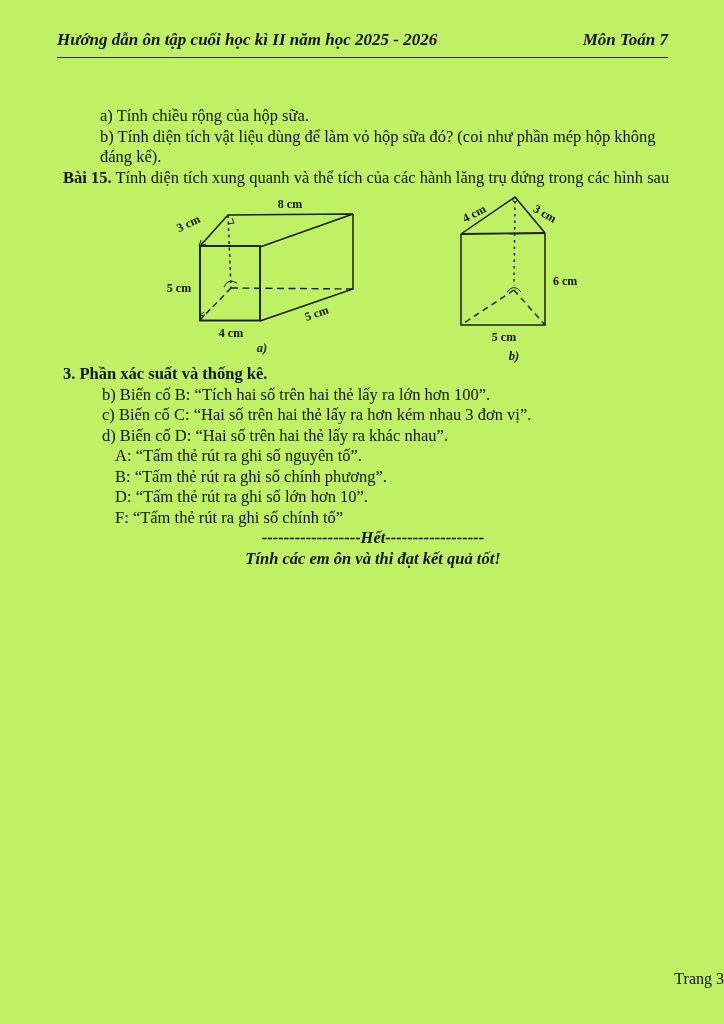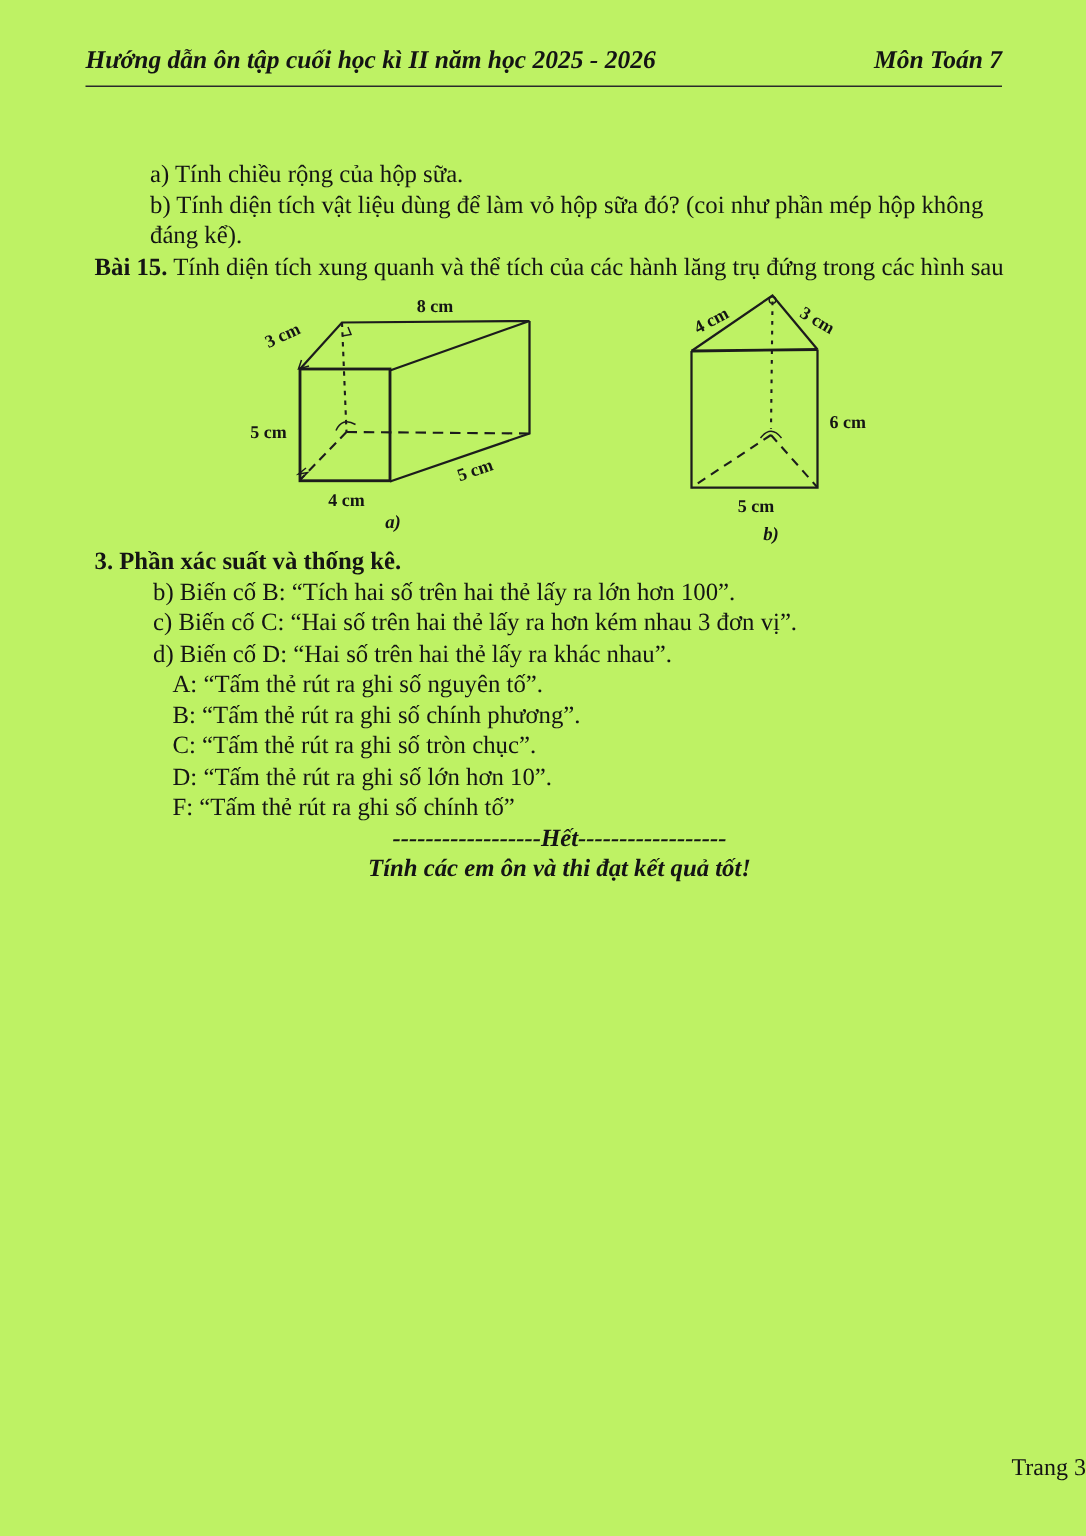--- a/index.html
+++ b/index.html
@@ -113,21 +113,20 @@
     <p class="sec-heading">3. Phần xác suất và thống kê.</p>
 
 
     <p class="indent2">b) Biến cố B: “Tích hai số trên hai thẻ lấy ra lớn hơn 100”.</p>
     <p class="indent2">c) Biến cố C: “Hai số trên hai thẻ lấy ra hơn kém nhau 3 đơn vị”.</p>
     <p class="indent2">d) Biến cố D: “Hai số trên hai thẻ lấy ra khác nhau”.</p>
 
 
     <p class="indent3">A: “Tấm thẻ rút ra ghi số nguyên tố”.</p>
     <p class="indent3">B: “Tấm thẻ rút ra ghi số chính phương”.</p>
-    <p class="indent3">C: “Tấm thẻ rút ra ghi số tròn chục”.</p>
     <p class="indent3">D: “Tấm thẻ rút ra ghi số lớn hơn 10”.</p>
     <p class="indent3">F: “Tấm thẻ rút ra ghi số chính tố”</p>
 
     <p class="center-line">------------------Hết------------------</p>
     <p class="center-line">Tính các em ôn và thi đạt kết quả tốt!</p>
 
   </div>
 
   <div class="footer">Trang 3</div>
 

